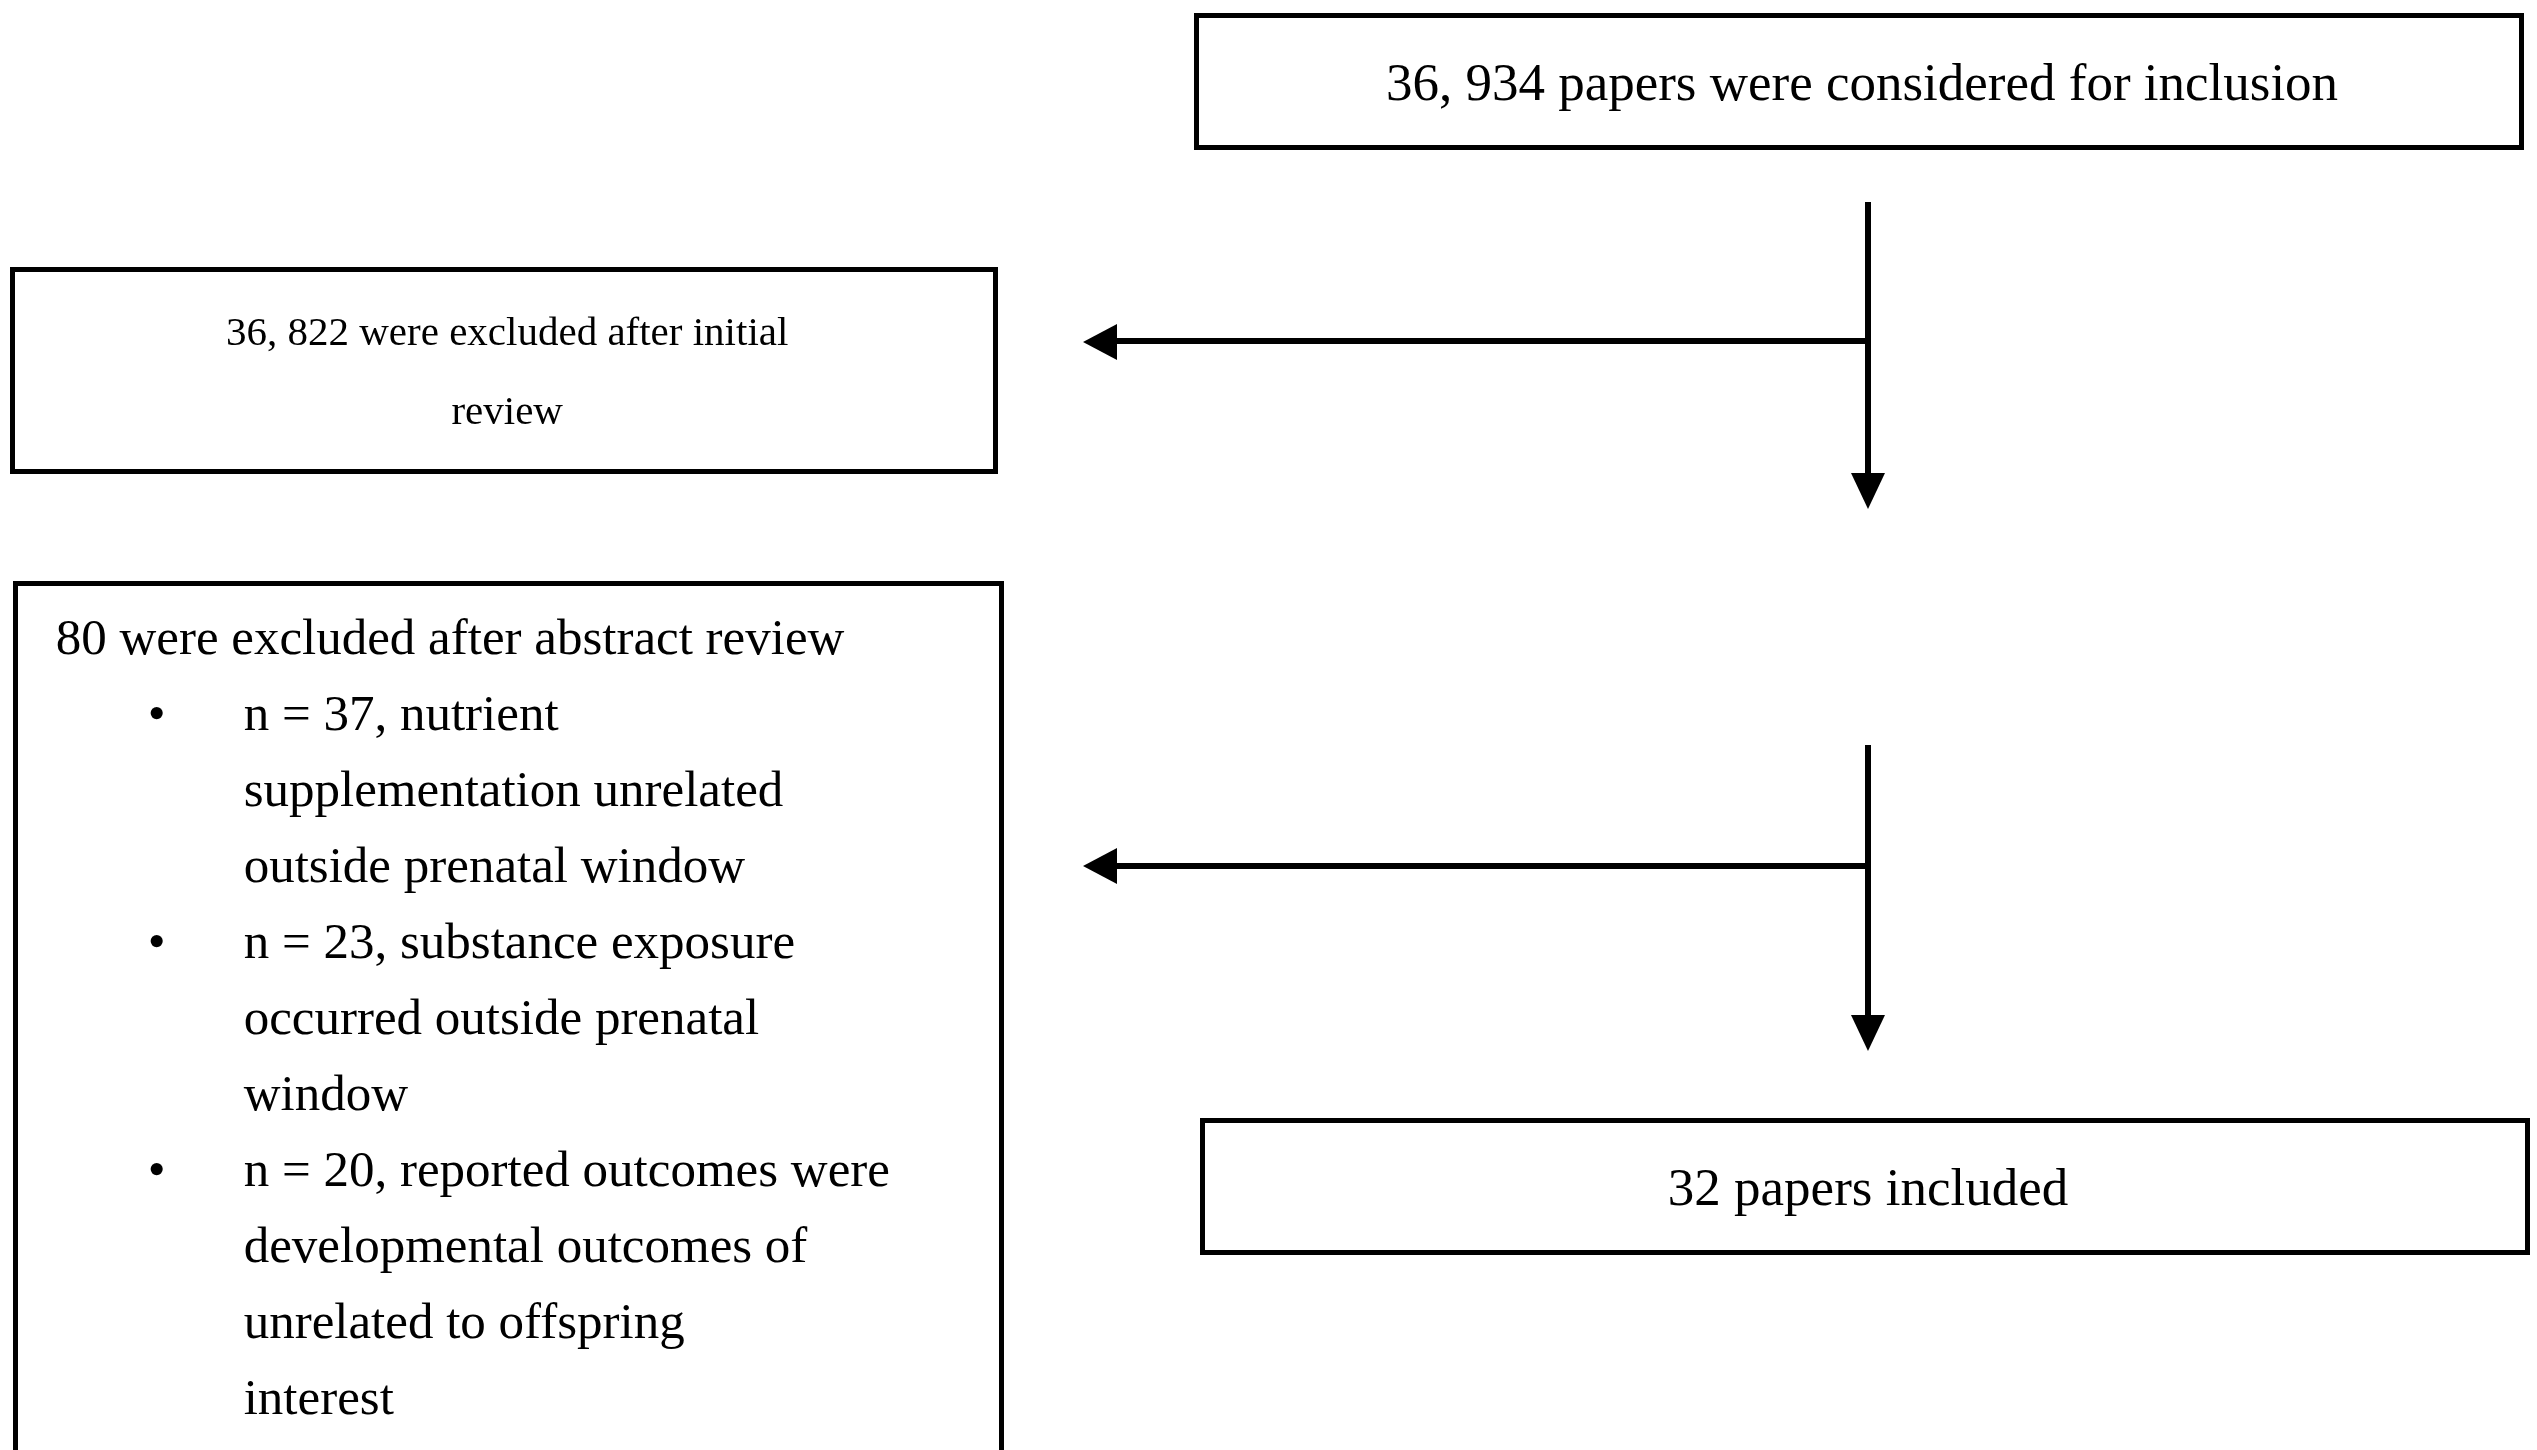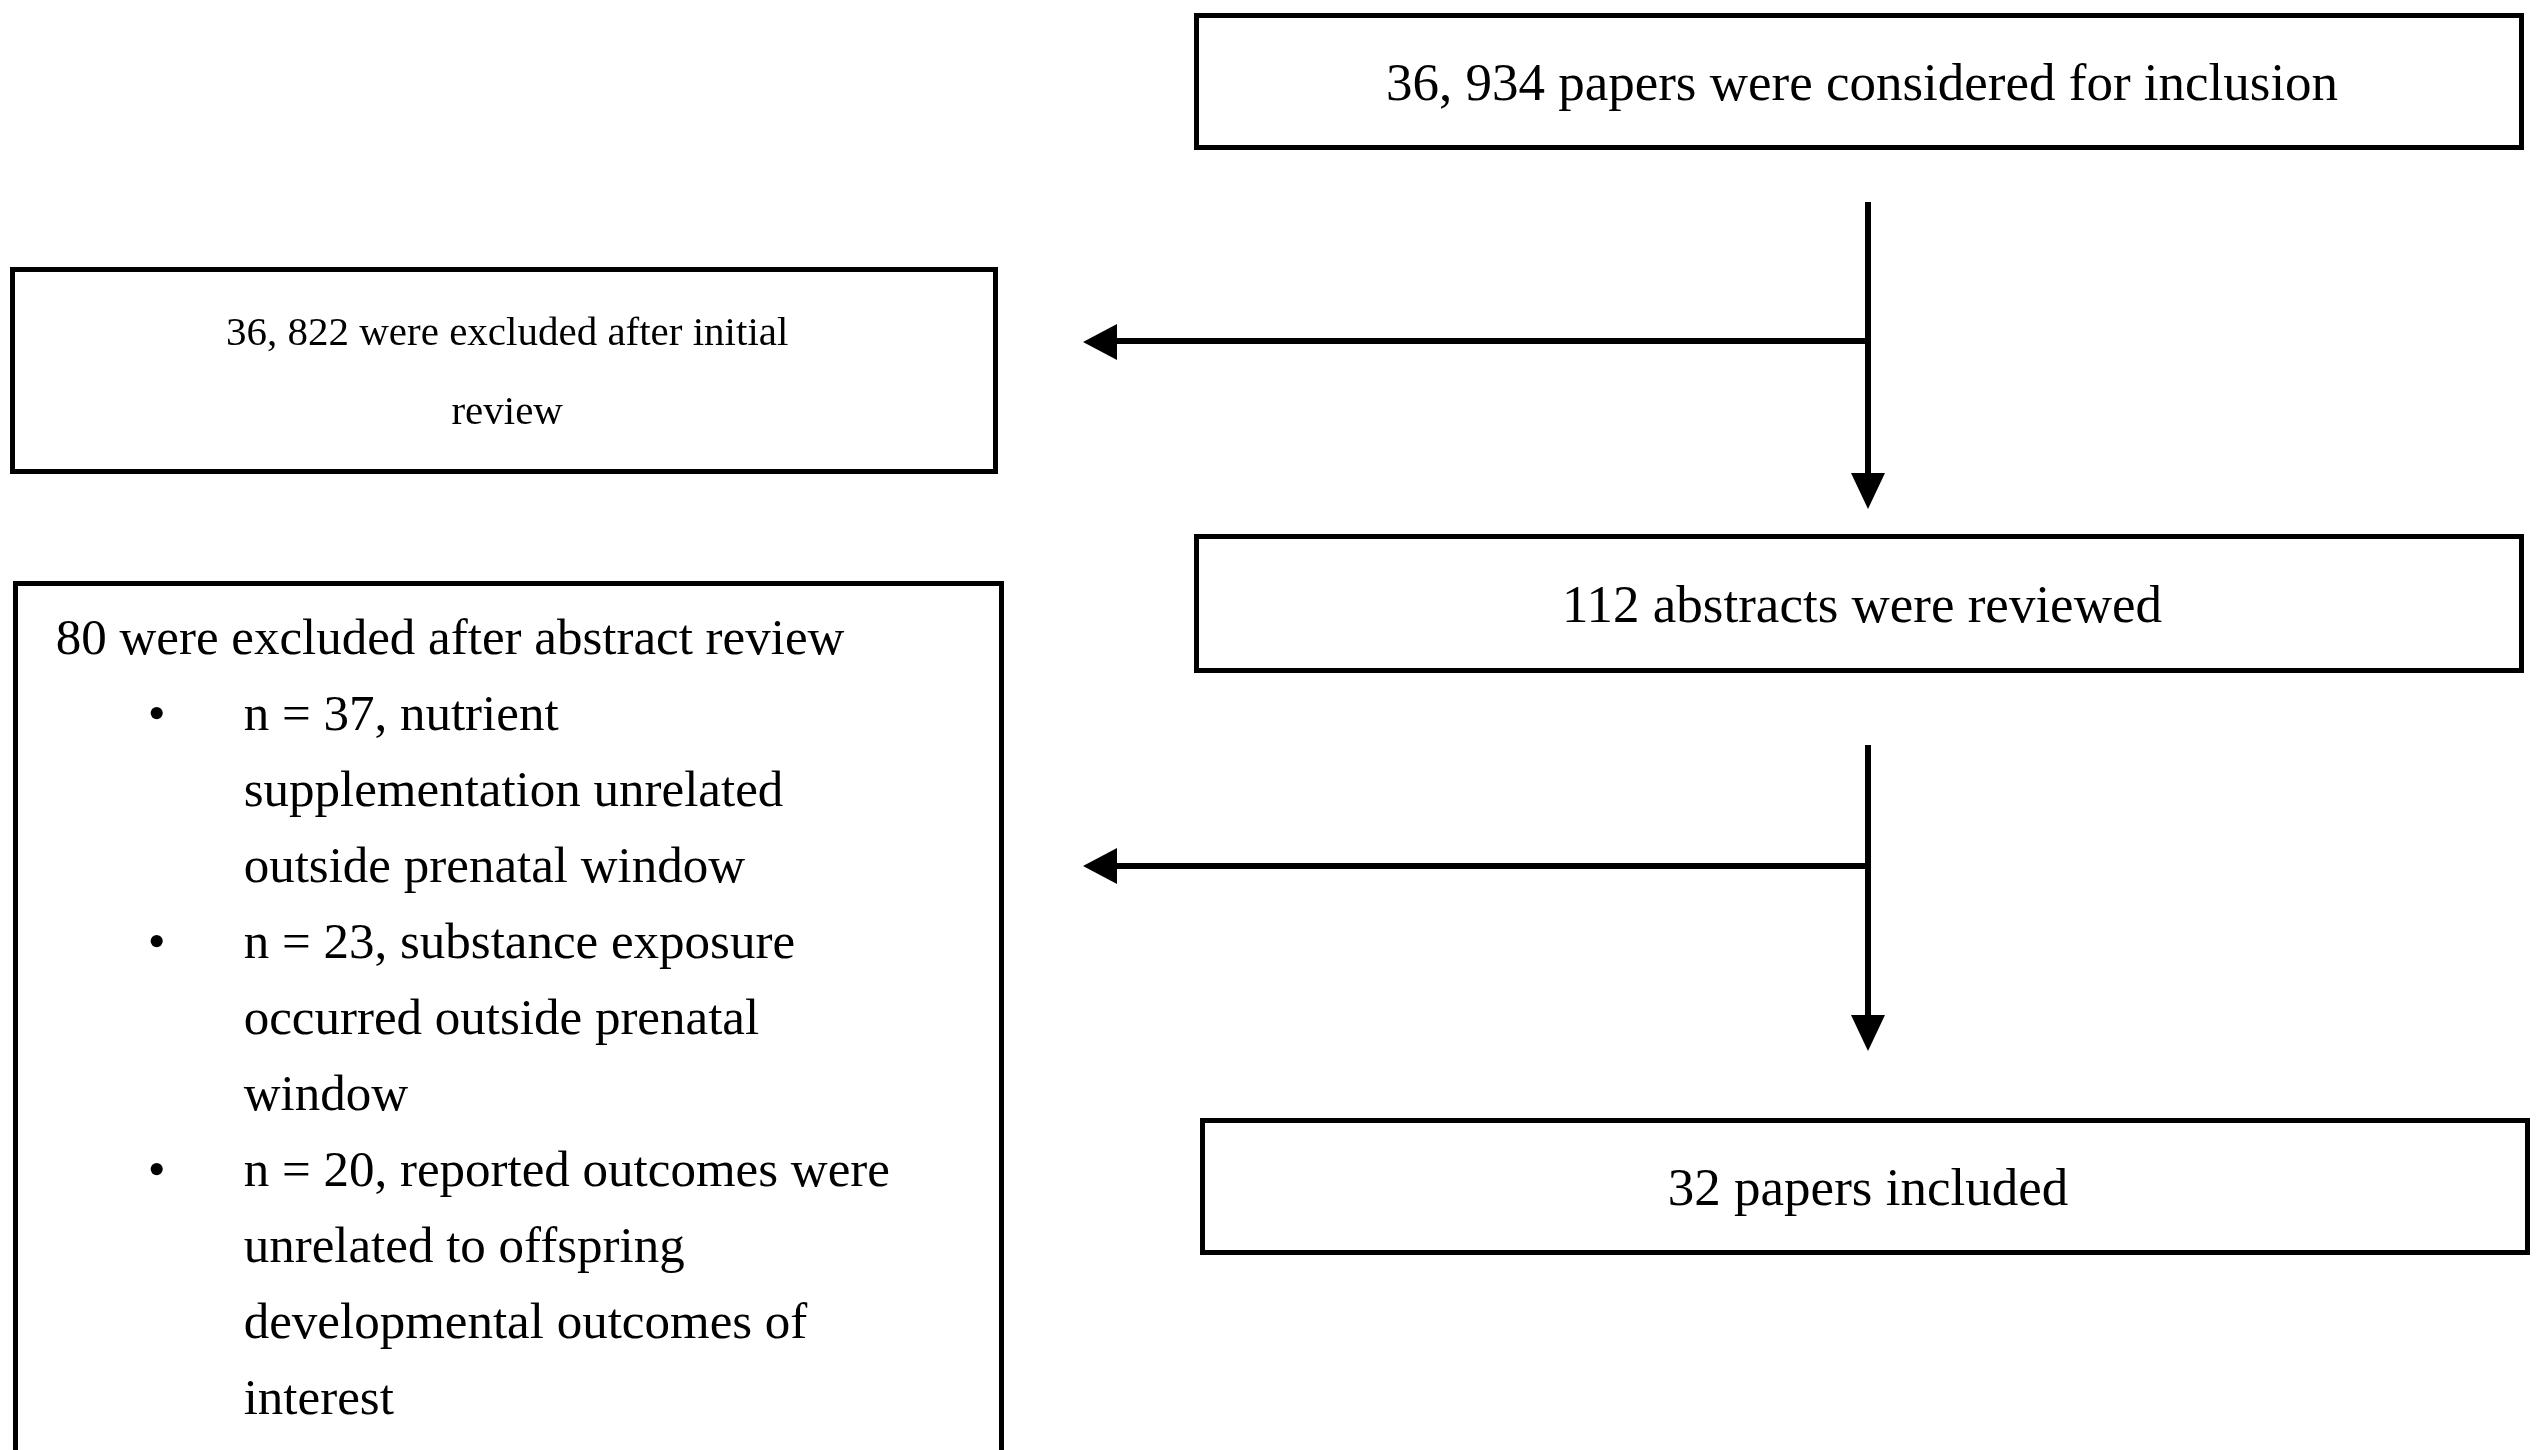--- a/index.html
+++ b/index.html
@@ -87,23 +87,20 @@
 
   <div class="box box-top-right box-centered">
     <div>36, 934 papers were considered for inclusion</div>
   </div>
 
   <div class="box box-excl-initial box-centered">
     <div>36, 822 were excluded after initial</div>
     <div>review</div>
   </div>
 
-  <div class="box box-mid-right box-centered">
-    <div>112 abstracts were reviewed</div>
-  </div>
 
   <div class="box box-excl-abstract">
     <div class="box2-inner">
       <div>80 were excluded after abstract review</div>
 
       <div class="bullet-row">
         <span class="bullet-dot">•</span>
         <div class="bullet-lines">
           <div>n = 37, nutrient</div>
           <div>supplementation unrelated</div>
@@ -117,22 +114,22 @@
           <div>n = 23, substance exposure</div>
           <div>occurred outside prenatal</div>
           <div>window</div>
         </div>
       </div>
 
       <div class="bullet-row">
         <span class="bullet-dot">•</span>
         <div class="bullet-lines">
           <div>n = 20, reported outcomes were</div>
+          <div>developmental outcomes of</div>
           <div>unrelated to offspring</div>
-          <div>developmental outcomes of</div>
           <div>interest</div>
         </div>
       </div>
     </div>
   </div>
 
   <div class="box box-bottom-right box-centered">
     <div>32 papers included</div>
   </div>
 

